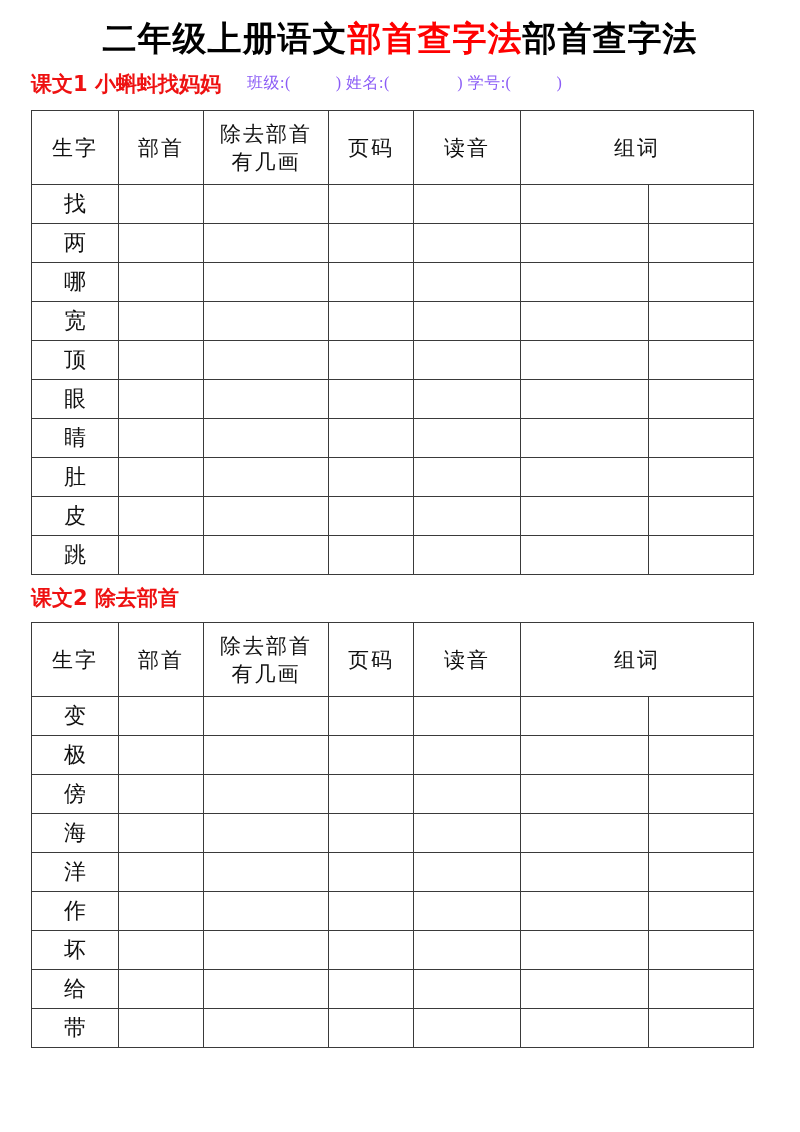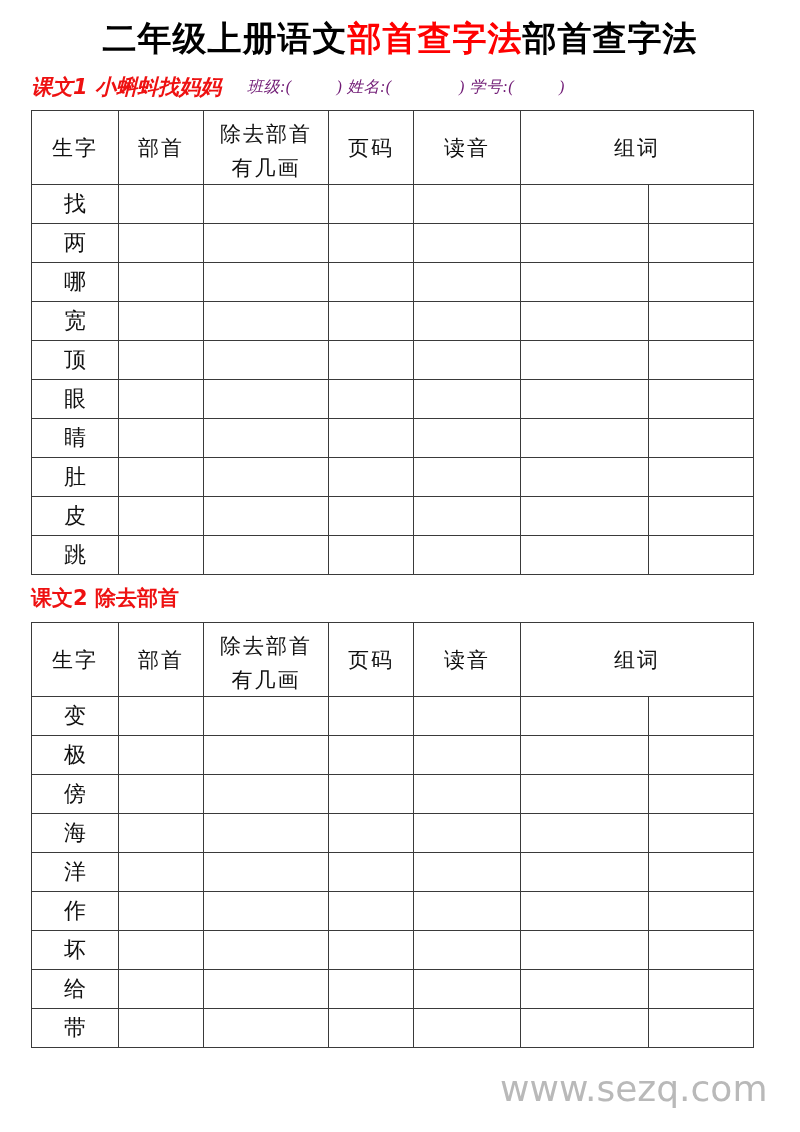--- a/index.html
+++ b/index.html
@@ -41,37 +41,36 @@
     color: #ff0000;
   }
 
   
   .lesson-row {
     position: absolute;
     left: 31px;
     width: 730px;
     height: 30px;
     display: flex;
-    align-items: center;
-    font-style: italic;
+    align-items: flex-start;
   }
   .lesson-row.r1 { top: 72px; }
 
   .lesson-title {
     color: #ee1111;
     font-family: "DejaVu Sans", "Liberation Sans", sans-serif;
     font-weight: bold;
     font-size: 21px;
     line-height: 24px;
     white-space: nowrap;
   }
 
   .student-line {
     margin-left: 26px;
-    color: #701a75;
+    color: #8b5cf6;
     font-family: "Liberation Serif", "DejaVu Serif", serif;
     font-size: 16px;
     line-height: 22px;
     white-space: pre;
     letter-spacing: 0.5px;
   }
 
   .lesson-heading-2 {
     position: absolute;
     left: 31px;
@@ -109,21 +108,20 @@
     height: 73px;
     font-family: "Liberation Serif", "DejaVu Serif", serif;
     font-size: 21px;
     line-height: 26px;
     color: #111111;
     letter-spacing: 2px;
   }
   .wtable thead th .hdr-2line {
     display: block;
     line-height: 28px;
-    margin-top: 6px;
   }
 
   .wtable tbody td {
     height: 38px;
   }
   .wtable tbody td.ch-cell {
     font-family: "Liberation Serif", "DejaVu Serif", serif;
     font-size: 22px;
     line-height: 38px;
     color: #111111;
@@ -385,15 +383,14 @@
           <td></td>
           <td></td>
           <td></td>
           <td></td>
           <td></td>
           <td></td>
         </tr>
       </tbody>
   </table>
 
-  <div class="watermark">www.sezq.com</div>
 
 </div>
 
 </body></html>

